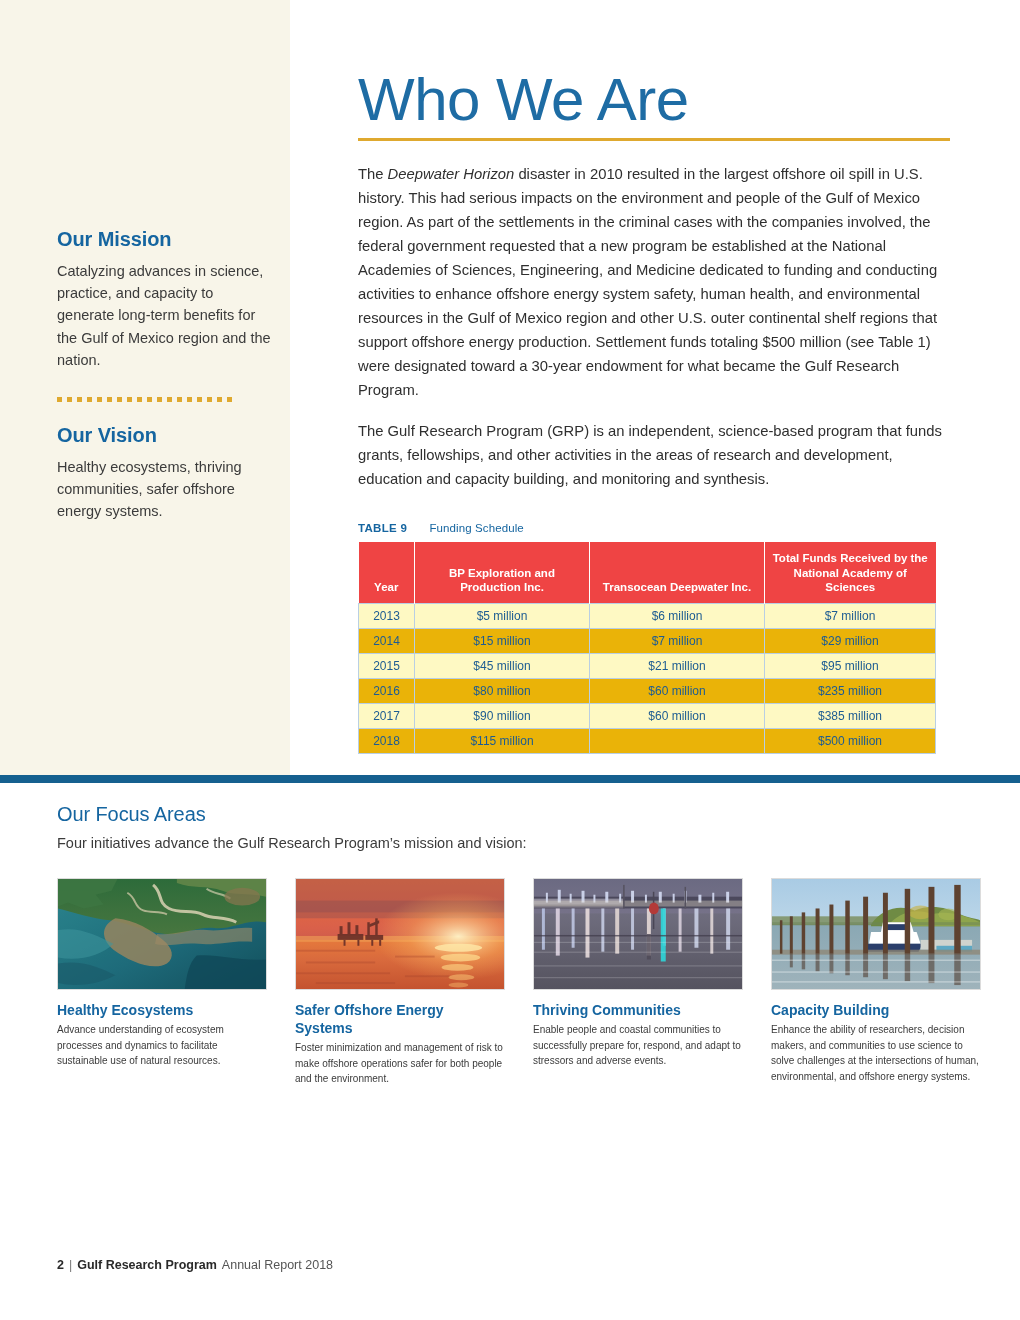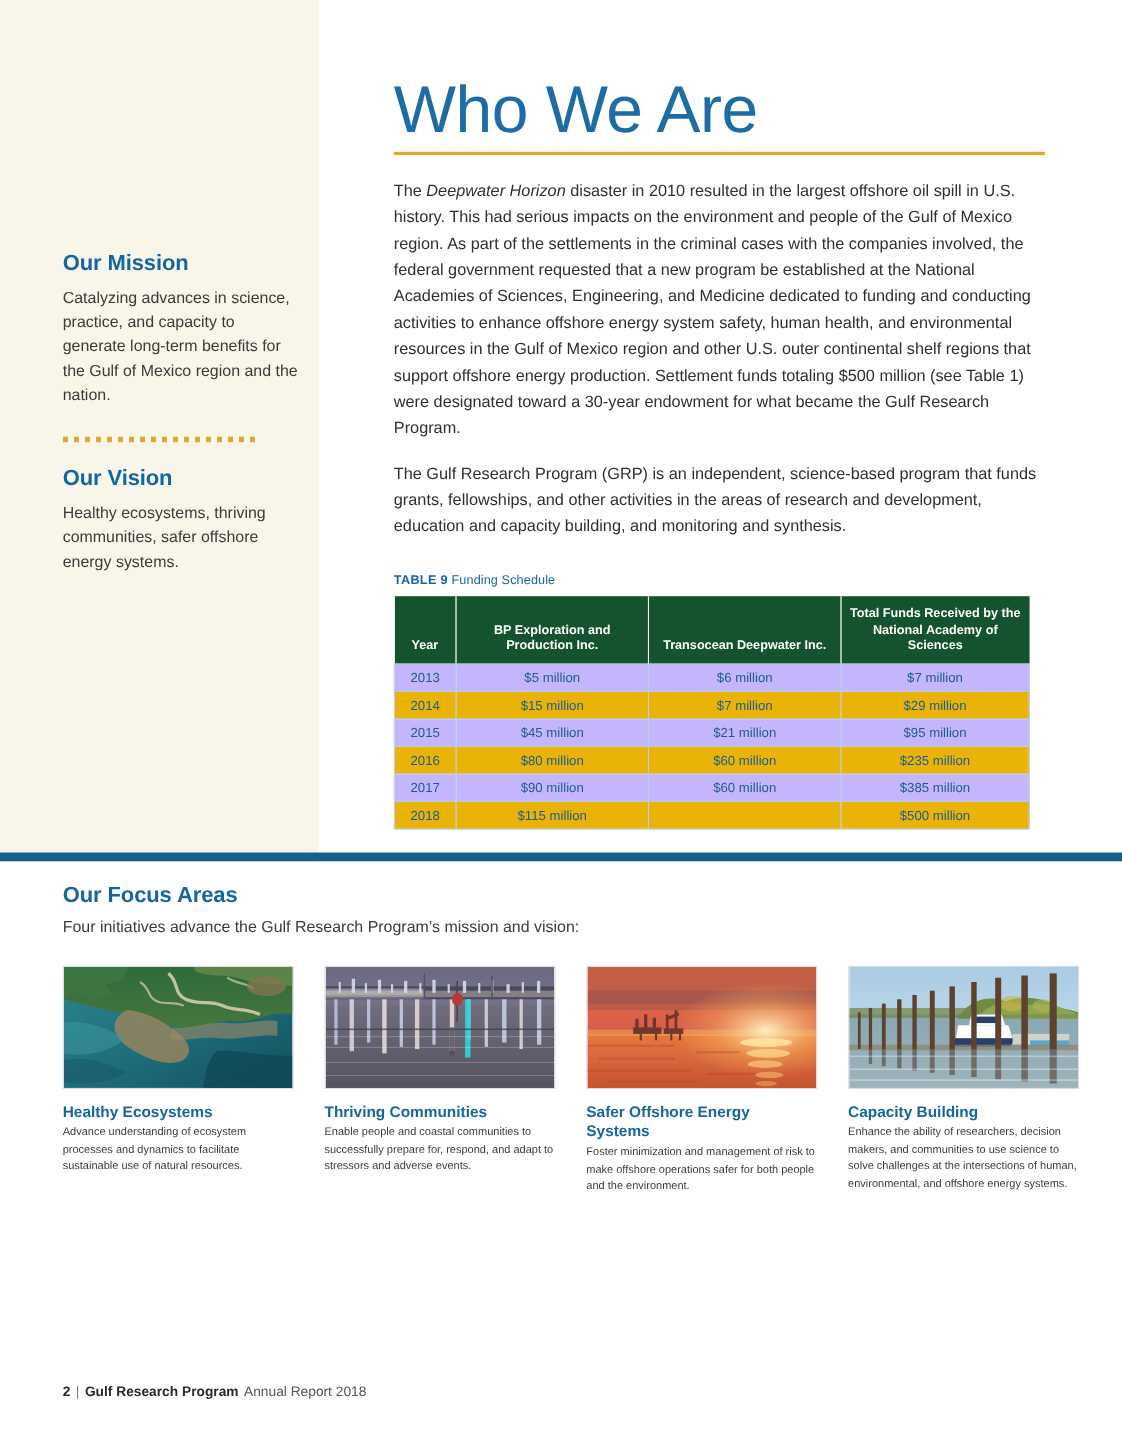--- a/index.html
+++ b/index.html
@@ -104,30 +104,30 @@
   .table-caption {
     font-size: 11.5px;
     color: #1565a0;
     margin-bottom: 8px;
     letter-spacing: 0.1px;
   }
   .table-caption .tbl-label {
     font-weight: bold;
     letter-spacing: 0.3px;
   }
-  .table-caption .tbl-title { font-weight: normal; }
+  .table-caption .tbl-title { font-weight: normal; margin-left: 19px; }
 
   table.funding {
     border-collapse: collapse;
     width: 577px;
     table-layout: fixed;
   }
 
   table.funding thead th {
-    background: #14532d;
+    background: #ef4444;
     color: #ffffff;
     font-size: 11.5px;
     font-weight: bold;
     text-align: center;
     vertical-align: bottom;
     padding: 7px 6px 9px 6px;
     height: 62px;
     line-height: 1.24;
     border-right: 1px solid #ffffff;
   }
@@ -136,21 +136,21 @@
   table.funding tbody td {
     font-size: 12px;
     color: #1d5c92;
     text-align: center;
     padding: 5px 4px;
     height: 25px;
     border: 1px solid #b9cfe4;
   }
 
   table.funding tbody tr.alt td { background: #eab308; }
-  table.funding tbody tr.plain td { background: #c4b5fd; }
+  table.funding tbody tr.plain td { background: #fef9c3; }
 
   .col-year  { width: 56px; }
   .col-bp    { width: 175px; }
   .col-trans { width: 175px; }
   .col-total { width: 171px; }
 
   
   .section-bar {
     position: absolute;
     left: 0;
@@ -163,21 +163,21 @@
   
   .focus {
     position: absolute;
     left: 57px;
     top: 803px;
     width: 906px;
   }
 
   .focus-heading {
     font-size: 20px;
-    font-weight: bold;
+    font-weight: normal;
     color: #1565a0;
     letter-spacing: -0.1px;
   }
 
   .focus-sub {
     margin-top: 9px;
     font-size: 14.5px;
     color: #3b3b3b;
   }
 
@@ -352,90 +352,20 @@
             <path d="M58,40 C78,42 94,52 106,62 C116,70 118,80 110,86 C96,94 72,84 56,72 C44,62 42,48 58,40 Z" fill="#9b8a63" opacity="0.85"></path>
             <path d="M100,56 C118,58 132,50 150,52 C166,54 180,48 196,50 L196,64 C176,62 160,68 142,66 C124,64 110,70 98,66 Z" fill="#a39069" opacity="0.6"></path>
             <path d="M0,52 C22,48 40,58 56,66 C44,78 22,84 0,80 Z" fill="#3f9aa3" opacity="0.55"></path>
             <path d="M0,86 C24,82 42,90 58,98 C40,108 16,110 0,106 Z" fill="#1b5e6d" opacity="0.6"></path>
             <path d="M140,78 C162,76 182,84 210,82 L210,112 H128 C130,98 132,86 140,78 Z" fill="#10495a" opacity="0.75"></path>
             <rect width="210" height="112" fill="#000" opacity="0.03"></rect>
           </svg>
         </div>
         <div class="card-title">Healthy Ecosystems</div>
         <div class="card-text">Advance understanding of ecosystem processes and dynamics to facilitate sustainable use of natural resources.</div>
-      </div>
-
-      <div class="card">
-        <div class="card-photo">
-          <svg viewBox="0 0 210 112" preserveAspectRatio="none">
-            <defs>
-              <linearGradient id="sky" x1="0" y1="0" x2="0" y2="1">
-                <stop offset="0%" stop-color="#6b6a82"></stop>
-                  <stop offset="100%" stop-color="#8e8397"></stop>
-              </linearGradient>
-              <linearGradient id="wat" x1="0" y1="0" x2="0" y2="1">
-                <stop offset="0%" stop-color="#6f6d7e"></stop>
-                  <stop offset="100%" stop-color="#55535f"></stop>
-              </linearGradient>
-            </defs>
-            <rect width="210" height="112" fill="url(#sky)"></rect>
-            <rect y="35" width="210" height="77" fill="url(#wat)"></rect>
-            <rect y="18" width="210" height="12" fill="#2b2a3a" opacity="0.55"></rect>
-            <rect x="0" y="20" width="90" height="8" fill="#9a96a4" opacity="0.85"></rect>
-            <rect x="0" y="26" width="90" height="4" fill="#6e6a79"></rect>
-            <g fill="#cfd6ee" opacity="0.95">
-              <rect x="12" y="14" width="2" height="10"></rect>
-                <rect x="24" y="11" width="3" height="13"></rect>
-              <rect x="36" y="15" width="2" height="9"></rect>
-                <rect x="48" y="12" width="3" height="12"></rect>
-              <rect x="60" y="16" width="2" height="8"></rect>
-                <rect x="72" y="13" width="3" height="11"></rect>
-              <rect x="86" y="15" width="2" height="9"></rect>
-                <rect x="98" y="12" width="3" height="12"></rect>
-              <rect x="112" y="16" width="2" height="8"></rect>
-                <rect x="126" y="13" width="3" height="11"></rect>
-              <rect x="140" y="15" width="2" height="9"></rect>
-                <rect x="152" y="12" width="2" height="12"></rect>
-              <rect x="166" y="16" width="3" height="8"></rect>
-                <rect x="180" y="14" width="2" height="10"></rect>
-              <rect x="194" y="13" width="3" height="11"></rect>
-            </g>
-            <rect x="0" y="22" width="210" height="6" fill="#efe6d2" opacity="0.35"></rect>
-            <g opacity="0.85">
-              <rect x="8" y="30" width="3" height="42" fill="#bcc6e6"></rect>
-              <rect x="22" y="30" width="4" height="48" fill="#e3d8e6"></rect>
-              <rect x="38" y="30" width="3" height="40" fill="#c3cbe8"></rect>
-              <rect x="52" y="30" width="4" height="50" fill="#efe2e2"></rect>
-              <rect x="68" y="30" width="3" height="44" fill="#cbd2ea"></rect>
-              <rect x="82" y="30" width="4" height="46" fill="#e8dcd8"></rect>
-              <rect x="98" y="30" width="3" height="42" fill="#c9d0e8"></rect>
-              <rect x="114" y="30" width="4" height="48" fill="#ece0dc"></rect>
-              <rect x="130" y="30" width="3" height="38" fill="#c6cfe6"></rect>
-              <rect x="146" y="30" width="3" height="44" fill="#dfd6e2"></rect>
-              <rect x="162" y="30" width="4" height="40" fill="#cdd4ea"></rect>
-              <rect x="178" y="30" width="3" height="46" fill="#e6dcdc"></rect>
-              <rect x="194" y="30" width="4" height="42" fill="#cfd6ec"></rect>
-            </g>
-            <rect x="128" y="30" width="5" height="54" fill="#2fd5d8" opacity="0.9"></rect>
-            <rect x="120" y="13" width="1.5" height="38" fill="#4a4656"></rect>
-            <ellipse cx="121" cy="30" rx="5" ry="6" fill="#b33a38"></ellipse>
-            <rect x="152" y="8" width="1.5" height="22" fill="#56525f"></rect>
-            <rect x="90" y="6" width="1.5" height="24" fill="#56525f"></rect>
-            <rect x="0" y="57" width="210" height="1.5" fill="#3e3b48" opacity="0.7"></rect>
-            <rect x="114" y="56" width="4" height="26" fill="#4d4956" opacity="0.8"></rect>
-            <g opacity="0.22" fill="#ffffff">
-              <rect y="64" width="210" height="1"></rect>
-                <rect y="74" width="210" height="1"></rect>
-              <rect y="88" width="210" height="1"></rect>
-                <rect y="100" width="210" height="1"></rect>
-            </g>
-          </svg>
-        </div>
-        <div class="card-title">Thriving Communities</div>
-        <div class="card-text">Enable people and coastal communities to successfully prepare for, respond, and adapt to stressors and adverse events.</div>
       </div>
 
       <div class="card">
         <div class="card-photo">
           <svg viewBox="0 0 210 112" preserveAspectRatio="none">
             <defs>
               <linearGradient id="sun-sky" x1="0" y1="0" x2="0" y2="1">
                 <stop offset="0%" stop-color="#e8703c"></stop>
                   <stop offset="45%" stop-color="#d9604a"></stop>
                 <stop offset="78%" stop-color="#b8524f"></stop>
@@ -490,20 +420,90 @@
           </svg>
         </div>
         <div class="card-title">Safer Offshore Energy Systems</div>
         <div class="card-text">Foster minimization and management of risk to make offshore operations safer for both people and the environment.</div>
       </div>
 
       <div class="card">
         <div class="card-photo">
           <svg viewBox="0 0 210 112" preserveAspectRatio="none">
             <defs>
+              <linearGradient id="sky" x1="0" y1="0" x2="0" y2="1">
+                <stop offset="0%" stop-color="#6b6a82"></stop>
+                  <stop offset="100%" stop-color="#8e8397"></stop>
+              </linearGradient>
+              <linearGradient id="wat" x1="0" y1="0" x2="0" y2="1">
+                <stop offset="0%" stop-color="#6f6d7e"></stop>
+                  <stop offset="100%" stop-color="#55535f"></stop>
+              </linearGradient>
+            </defs>
+            <rect width="210" height="112" fill="url(#sky)"></rect>
+            <rect y="35" width="210" height="77" fill="url(#wat)"></rect>
+            <rect y="18" width="210" height="12" fill="#2b2a3a" opacity="0.55"></rect>
+            <rect x="0" y="20" width="90" height="8" fill="#9a96a4" opacity="0.85"></rect>
+            <rect x="0" y="26" width="90" height="4" fill="#6e6a79"></rect>
+            <g fill="#cfd6ee" opacity="0.95">
+              <rect x="12" y="14" width="2" height="10"></rect>
+                <rect x="24" y="11" width="3" height="13"></rect>
+              <rect x="36" y="15" width="2" height="9"></rect>
+                <rect x="48" y="12" width="3" height="12"></rect>
+              <rect x="60" y="16" width="2" height="8"></rect>
+                <rect x="72" y="13" width="3" height="11"></rect>
+              <rect x="86" y="15" width="2" height="9"></rect>
+                <rect x="98" y="12" width="3" height="12"></rect>
+              <rect x="112" y="16" width="2" height="8"></rect>
+                <rect x="126" y="13" width="3" height="11"></rect>
+              <rect x="140" y="15" width="2" height="9"></rect>
+                <rect x="152" y="12" width="2" height="12"></rect>
+              <rect x="166" y="16" width="3" height="8"></rect>
+                <rect x="180" y="14" width="2" height="10"></rect>
+              <rect x="194" y="13" width="3" height="11"></rect>
+            </g>
+            <rect x="0" y="22" width="210" height="6" fill="#efe6d2" opacity="0.35"></rect>
+            <g opacity="0.85">
+              <rect x="8" y="30" width="3" height="42" fill="#bcc6e6"></rect>
+              <rect x="22" y="30" width="4" height="48" fill="#e3d8e6"></rect>
+              <rect x="38" y="30" width="3" height="40" fill="#c3cbe8"></rect>
+              <rect x="52" y="30" width="4" height="50" fill="#efe2e2"></rect>
+              <rect x="68" y="30" width="3" height="44" fill="#cbd2ea"></rect>
+              <rect x="82" y="30" width="4" height="46" fill="#e8dcd8"></rect>
+              <rect x="98" y="30" width="3" height="42" fill="#c9d0e8"></rect>
+              <rect x="114" y="30" width="4" height="48" fill="#ece0dc"></rect>
+              <rect x="130" y="30" width="3" height="38" fill="#c6cfe6"></rect>
+              <rect x="146" y="30" width="3" height="44" fill="#dfd6e2"></rect>
+              <rect x="162" y="30" width="4" height="40" fill="#cdd4ea"></rect>
+              <rect x="178" y="30" width="3" height="46" fill="#e6dcdc"></rect>
+              <rect x="194" y="30" width="4" height="42" fill="#cfd6ec"></rect>
+            </g>
+            <rect x="128" y="30" width="5" height="54" fill="#2fd5d8" opacity="0.9"></rect>
+            <rect x="120" y="13" width="1.5" height="38" fill="#4a4656"></rect>
+            <ellipse cx="121" cy="30" rx="5" ry="6" fill="#b33a38"></ellipse>
+            <rect x="152" y="8" width="1.5" height="22" fill="#56525f"></rect>
+            <rect x="90" y="6" width="1.5" height="24" fill="#56525f"></rect>
+            <rect x="0" y="57" width="210" height="1.5" fill="#3e3b48" opacity="0.7"></rect>
+            <rect x="114" y="56" width="4" height="26" fill="#4d4956" opacity="0.8"></rect>
+            <g opacity="0.22" fill="#ffffff">
+              <rect y="64" width="210" height="1"></rect>
+                <rect y="74" width="210" height="1"></rect>
+              <rect y="88" width="210" height="1"></rect>
+                <rect y="100" width="210" height="1"></rect>
+            </g>
+          </svg>
+        </div>
+        <div class="card-title">Thriving Communities</div>
+        <div class="card-text">Enable people and coastal communities to successfully prepare for, respond, and adapt to stressors and adverse events.</div>
+      </div>
+
+      <div class="card">
+        <div class="card-photo">
+          <svg viewBox="0 0 210 112" preserveAspectRatio="none">
+            <defs>
               <linearGradient id="bsky" x1="0" y1="0" x2="0" y2="1">
                 <stop offset="0%" stop-color="#a9cbe4"></stop>
                   <stop offset="100%" stop-color="#d6e6ef"></stop>
               </linearGradient>
               <linearGradient id="bwat" x1="0" y1="0" x2="0" y2="1">
                 <stop offset="0%" stop-color="#8aa8b4"></stop>
                   <stop offset="100%" stop-color="#9fb3bb"></stop>
               </linearGradient>
             </defs>
             <rect width="210" height="112" fill="url(#bsky)"></rect>

